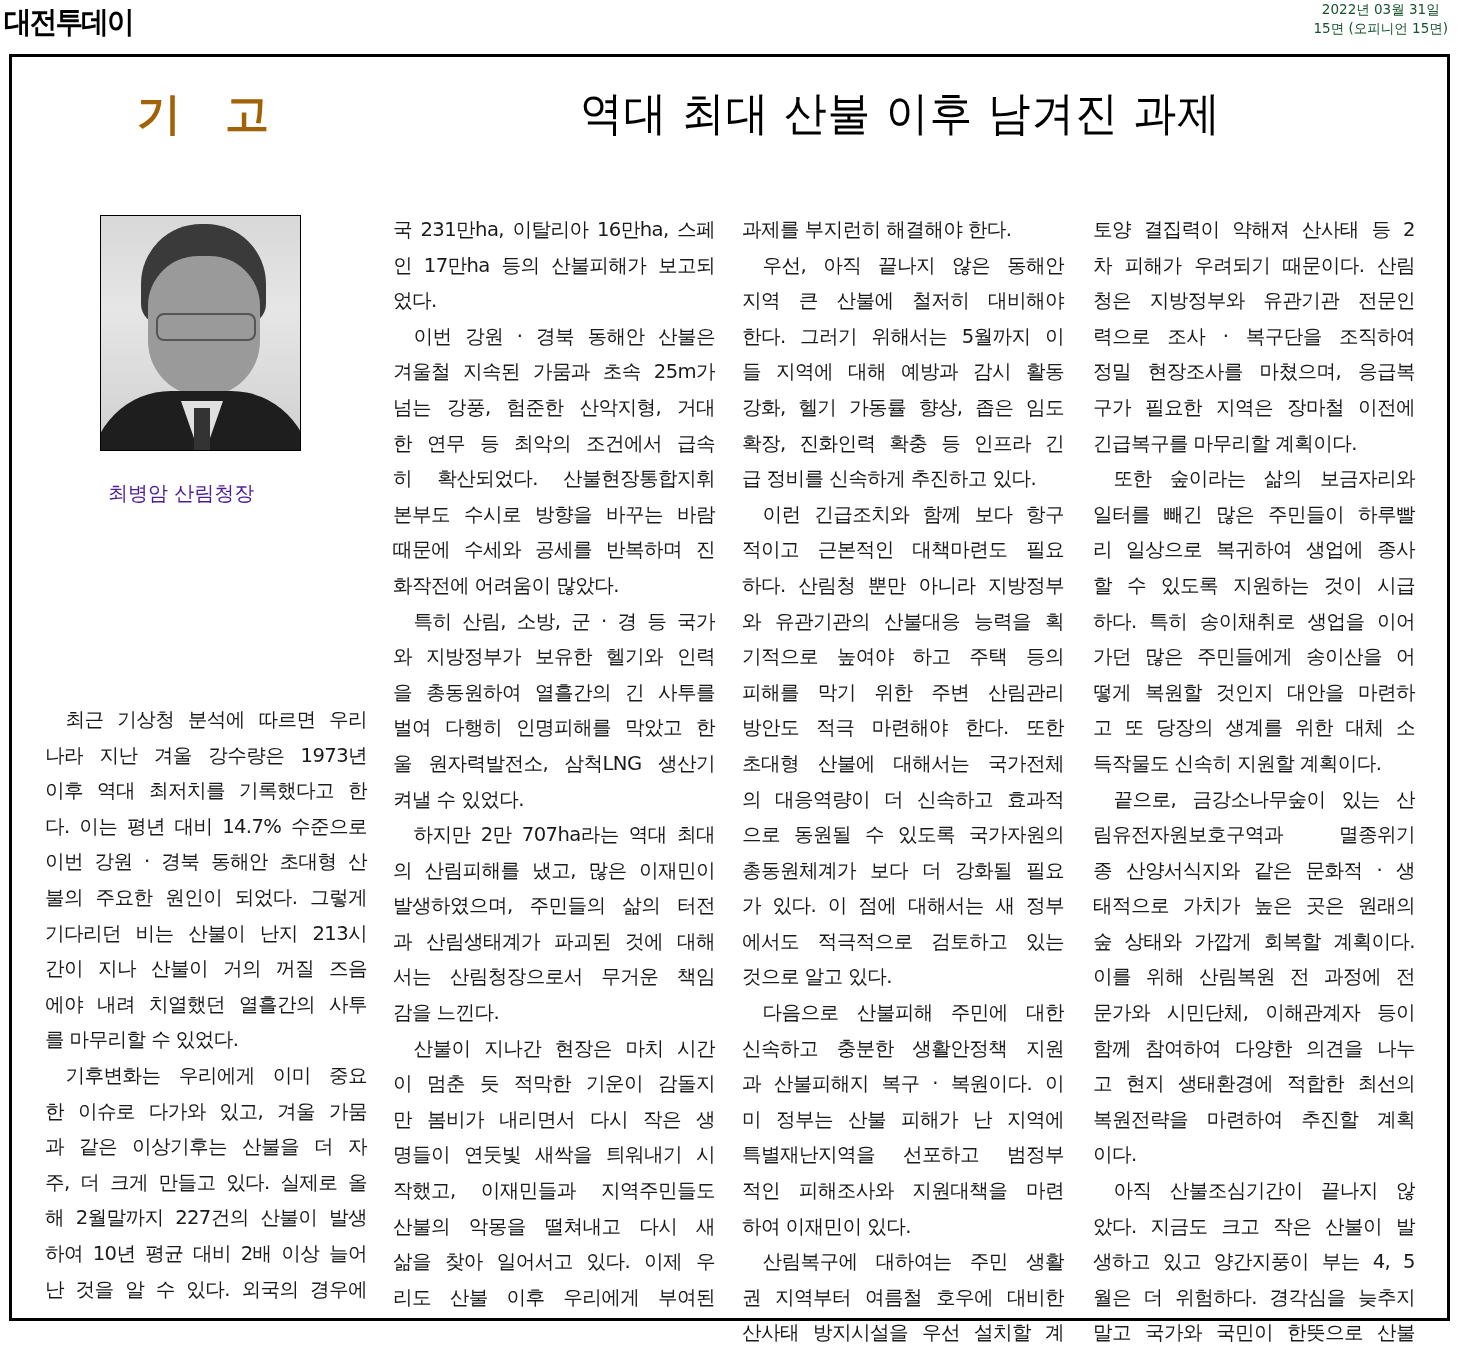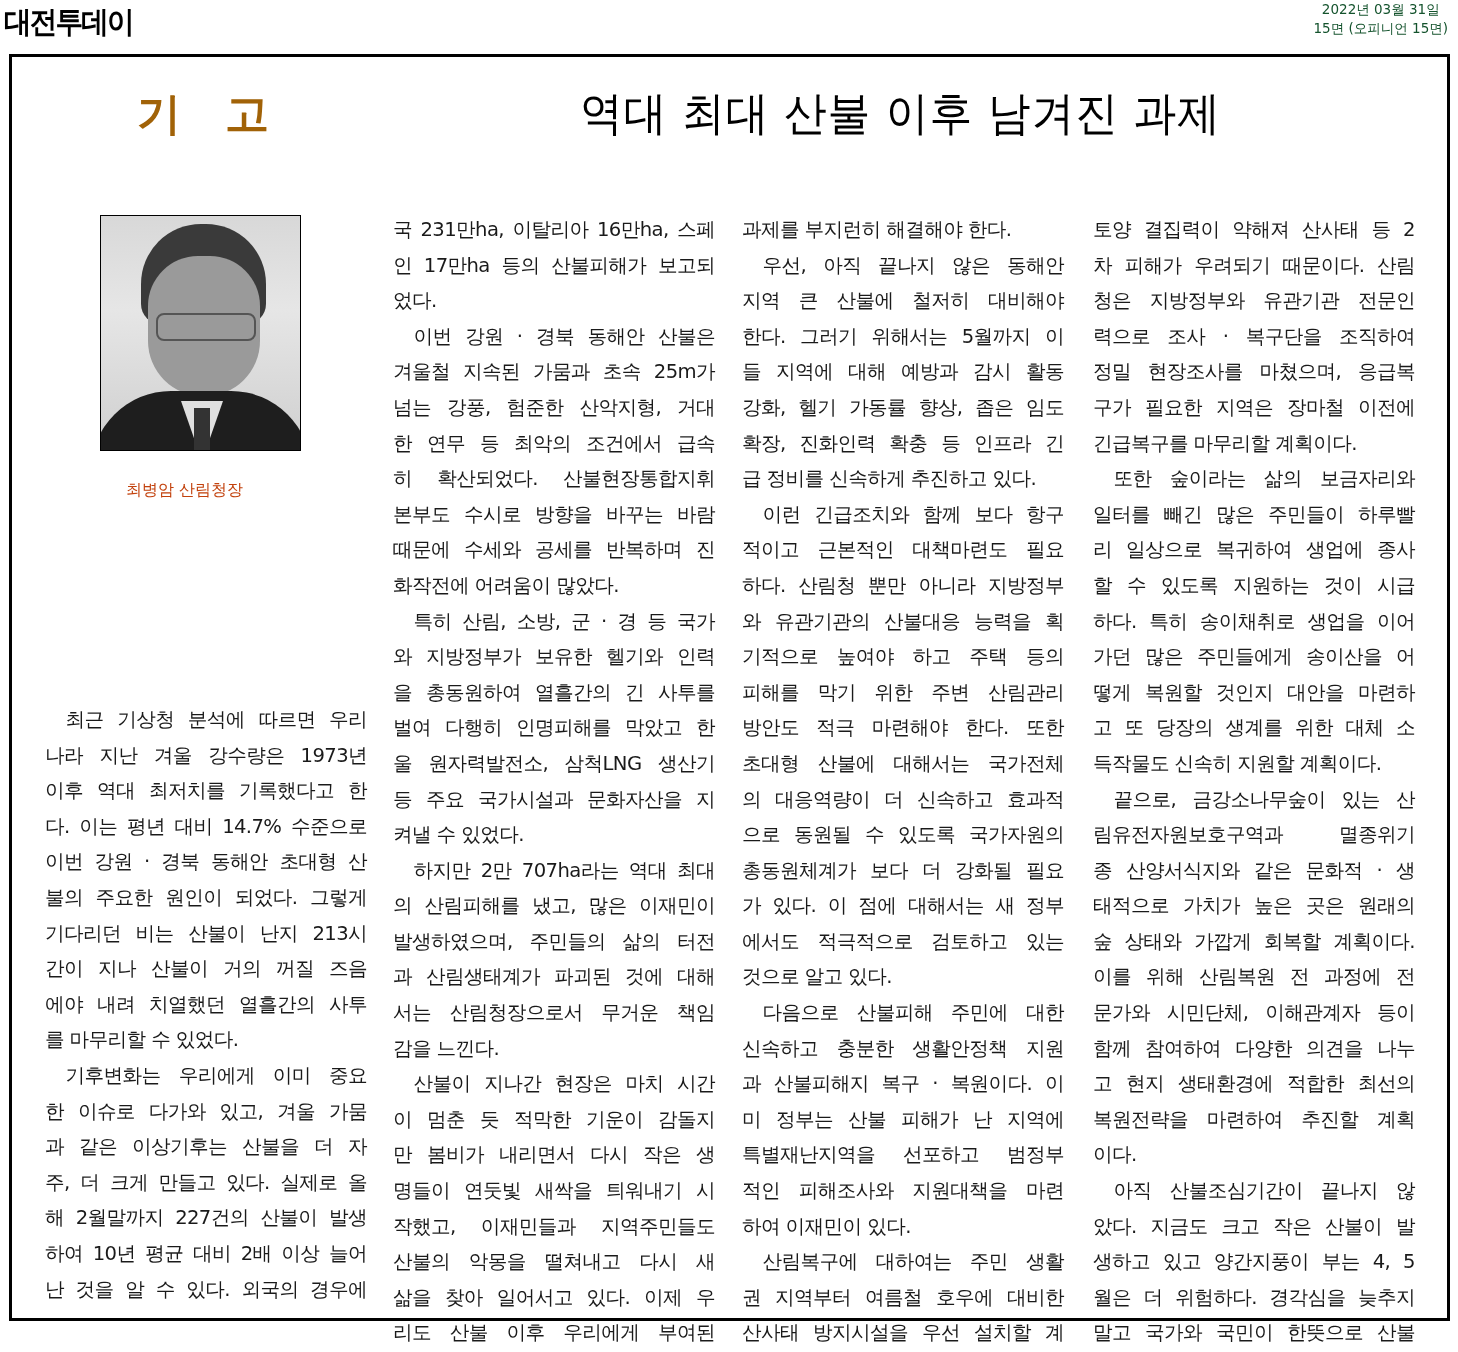--- a/index.html
+++ b/index.html
@@ -17,21 +17,21 @@
               color:#000; font-family:"DejaVu Sans", sans-serif; transform:scaleX(0.93); transform-origin:left top; }
   .photo { position:absolute; left:100px; top:215px; width:199px; height:234px;
            border:1px solid #000; overflow:hidden;
            background:linear-gradient(180deg,#d8d8d8 0%,#e6e6e6 40%,#cfcfcf 100%); }
   .photo .hair { position:absolute; left:40px; top:8px; width:125px; height:100px; border-radius:60px 60px 20px 20px; background:#3a3a3a; }
   .photo .face { position:absolute; left:47px; top:40px; width:112px; height:140px; border-radius:50px 50px 55px 55px; background:#9a9a9a; }
   .photo .glasses { position:absolute; left:55px; top:97px; width:96px; height:24px; border:2px solid #555; border-radius:8px; }
   .photo .suit { position:absolute; left:-10px; top:175px; width:220px; height:80px; border-radius:90px 90px 0 0; background:#1e1e1e; }
   .photo .shirt { position:absolute; left:80px; top:185px; width:42px; height:60px; background:#e0e0e0; clip-path:polygon(0 0,100% 0,50% 100%); }
   .photo .tie { position:absolute; left:93px; top:192px; width:16px; height:45px; background:#333; }
-  .author { position:absolute; left:126px; top:480px; font-size:16px; color:#c2410c;
+  .author { position:absolute; left:108px; top:480px; font-size:20px; color:#4c1d95;
             font-family:"DejaVu Serif", serif; letter-spacing:0px; }
   .col { position:absolute; width:322px; font-size:19.6px; line-height:35.6px;
          color:#1a1a1a; text-align:justify; letter-spacing:-0.6px; }
   #col1 { left:45px; top:702px; }
   #col2 { left:393px; top:212px; }
   #col3 { left:742px; top:212px; }
   #col4 { left:1093px; top:212px; }
   .line { display:block; white-space:nowrap; text-align-last:justify; text-align:justify; }
   .line.last { text-align-last:left; }
   .line.indent { padding-left:1.05em; }
@@ -90,21 +90,20 @@
     <span class="line">한 연무 등 최악의 조건에서 급속</span>
     <span class="line">히 확산되었다. 산불현장통합지휘</span>
     <span class="line">본부도 수시로 방향을 바꾸는 바람</span>
     <span class="line">때문에 수세와 공세를 반복하며 진</span>
     <span class="line last">화작전에 어려움이 많았다.</span>
     <span class="line indent">특히 산림, 소방, 군 · 경 등 국가</span>
     <span class="line">와 지방정부가 보유한 헬기와 인력</span>
     <span class="line">을 총동원하여 열흘간의 긴 사투를</span>
     <span class="line">벌여 다행히 인명피해를 막았고 한</span>
     <span class="line">울 원자력발전소, 삼척LNG 생산기</span>
-    <span class="line">등 주요 국가시설과 문화자산을 지</span>
     <span class="line last">켜낼 수 있었다.</span>
     <span class="line indent">하지만 2만 707ha라는 역대 최대</span>
     <span class="line">의 산림피해를 냈고, 많은 이재민이</span>
     <span class="line">발생하였으며, 주민들의 삶의 터전</span>
     <span class="line">과 산림생태계가 파괴된 것에 대해</span>
     <span class="line">서는 산림청장으로서 무거운 책임</span>
     <span class="line last">감을 느낀다.</span>
     <span class="line indent">산불이 지나간 현장은 마치 시간</span>
     <span class="line">이 멈춘 듯 적막한 기운이 감돌지</span>
     <span class="line">만 봄비가 내리면서 다시 작은 생</span>

